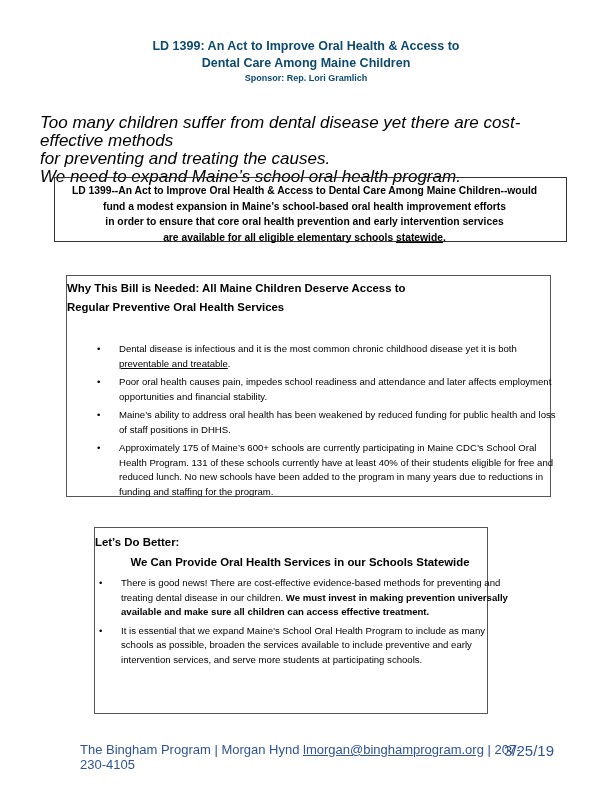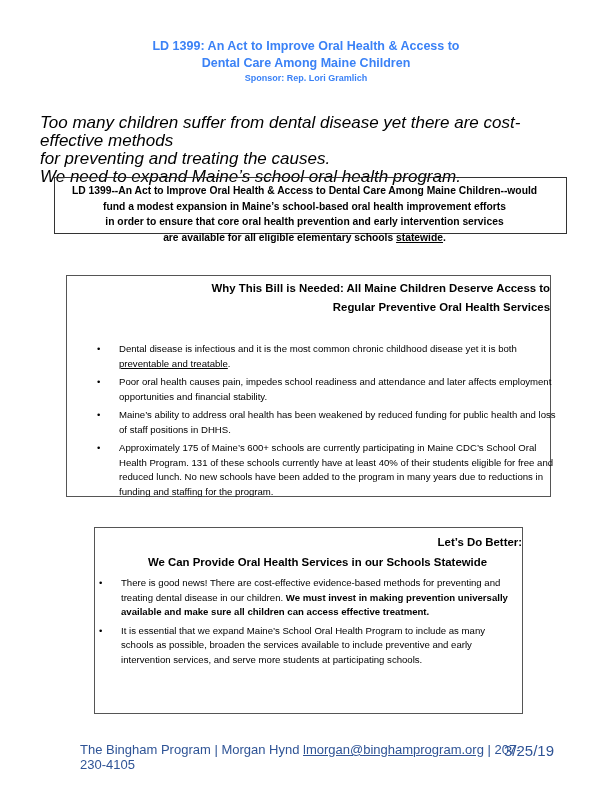--- a/index.html
+++ b/index.html
@@ -3,46 +3,46 @@
 <meta charset="utf-8">
 <style>
   html, body { margin:0; padding:0; background:#fff; }
   body { width:612px; height:792px; position:relative; overflow:hidden;
          font-family:"Liberation Sans", sans-serif; color:#000; }
   .abs { position:absolute; }
   .title { left:0; width:612px; top:38px; text-align:center; font-weight:bold; font-size:12.5px; line-height:17px; }
   .title .sp { font-size:9px; line-height:13px; display:block;text-align:center; }
   .intro { left:40px; width:532px; top:114px; font-style:italic; font-weight:normal; font-size:17px; line-height:18px; }
   .box { border:1px solid #333; box-sizing:border-box; }
-  .box1 { left:54px; top:177px; width:513px; height:57px; padding:5px 16px 0 4px;
+  .box1 { left:54px; top:177px; width:513px; height:65px; padding:5px 16px 0 4px;
           text-align:center; font-weight:bold; font-size:10.3px; line-height:15.5px; }
   .box2 { left:66px; top:275px; width:485px; height:222px; border-color:#555; }
-  .box3 { left:94px; top:527px; width:429px; height:187px; border-color:#555; }
-  .box-heading { text-align:right; font-weight:bold; font-size:11.4px; line-height:19px; }
+  .box3 { left:94px; top:527px; width:394px; height:187px; border-color:#555; }
+  .box-heading { text-align:left; font-weight:bold; font-size:11.4px; line-height:19px; }
   .box2 .box-heading { margin-top:3px; }
   ul { margin:0; padding:0; list-style:none; }
   li { position:relative; font-size:9.6px; line-height:14.5px; margin-bottom:4px; }
   li .bullet { position:absolute; left:-22px; top:0; }
   .box2 ul { padding:16px 0 0 26px; width:438px; margin-left:0; }
   .box2 li { padding-left:0; margin-left:0; }
   .box2 ul { padding-left:26px; }
   .box2 li { left:0; }
   .box2 .list { position:absolute; left:26px; top:50px; width:440px; }
   .box3 .list { position:absolute; left:26px; top:48px; width:390px; }
   .box3 .h1 { margin-top:5px; }
   .box3 .h2 { margin-top:1px; padding-left:18px; text-align:center; }
   u { text-decoration:underline; }
   .footer { left:80px; top:742px; width:460px; font-size:13px; color:#2f5496; }
   .footer a { color:#2f5496; }
   .date { left:504px; top:742px; font-size:15px; color:#2f5496; }
 </style>
 </head>
 <body>
 
-<div class="abs title" style="color:#3b82f6;">
+<div class="abs title" style="color:#0c4a6e;">
   <div>LD 1399: An Act to Improve Oral Health &amp; Access to</div>
   <div>Dental Care Among Maine Children</div>
   <span class="sp">Sponsor: Rep. Lori Gramlich</span>
 </div>
 
 <div class="abs intro">
   <div>Too many children suffer from dental disease yet there are cost-effective methods</div>
   <div>for preventing and treating the causes.</div>
   <div>We need to expand Maine’s school oral health program.</div>
 </div>

